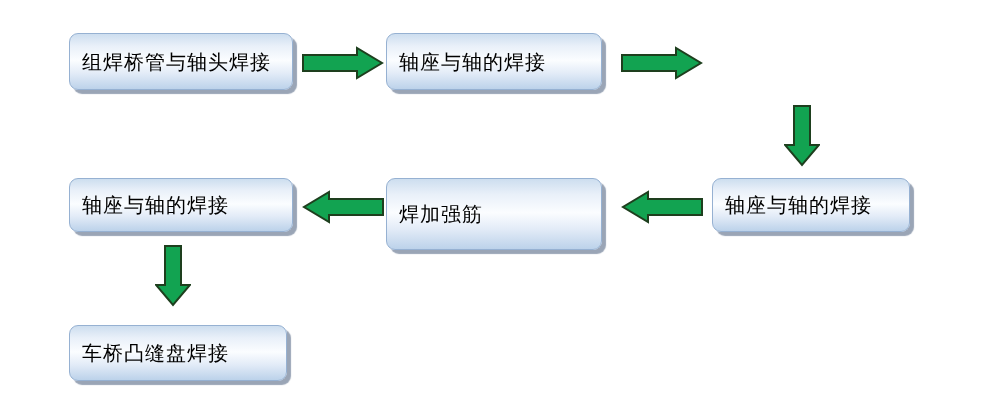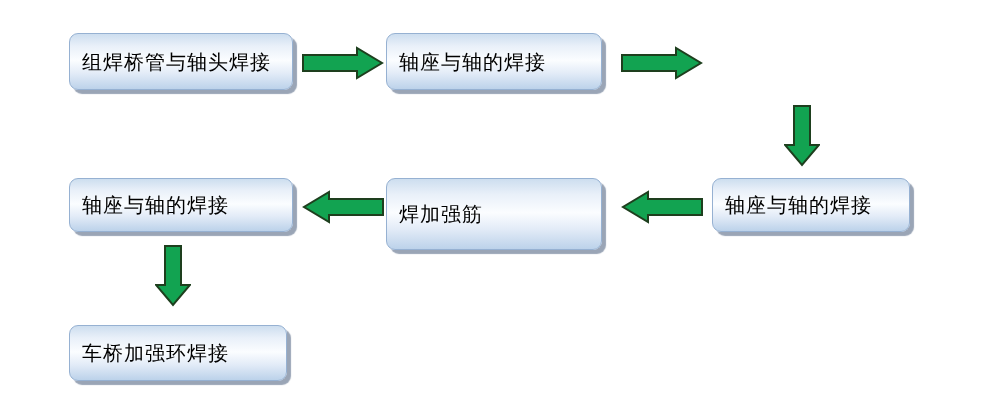--- a/index.html
+++ b/index.html
@@ -118,16 +118,16 @@
 
   <div class="node n6">
     <span class="node-label">轴座与轴的焊接</span>
   </div>
 
   <svg class="arrow a6" viewBox="0 0 36 62">
     <polygon points="10,1 26,1 26,40 35,40 18,60 1,40 10,40"></polygon>
   </svg>
 
   <div class="node n7">
-    <span class="node-label">车桥加强环焊接</span>
+    <span class="node-label">车桥凸缝盘焊接</span>
   </div>
 
 </div>
 
 </body></html>

